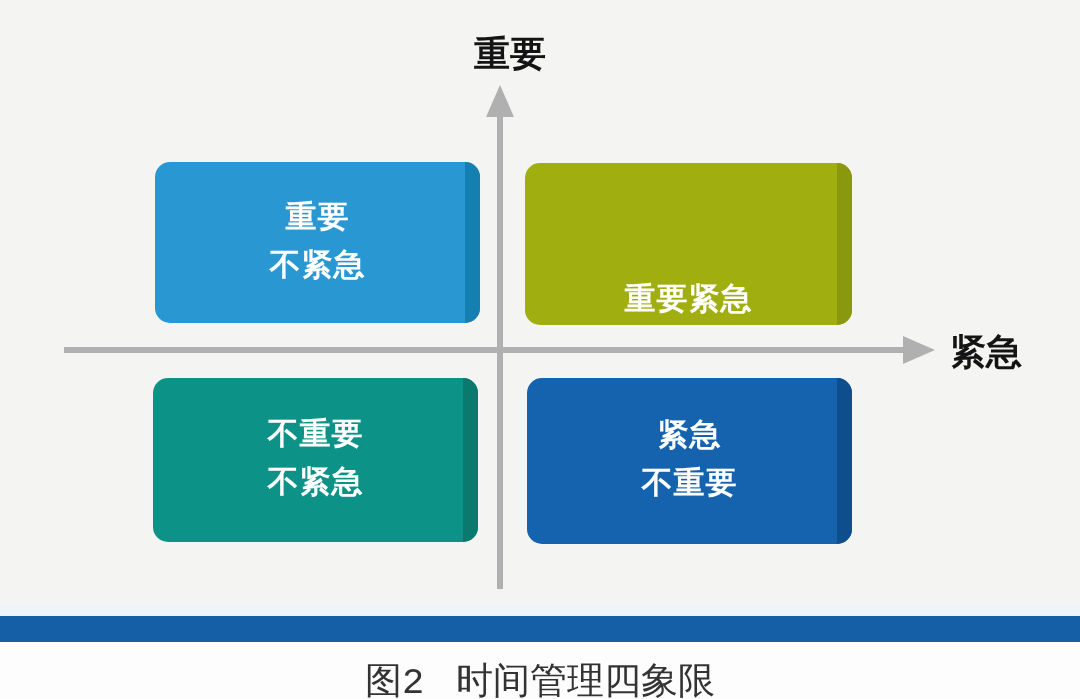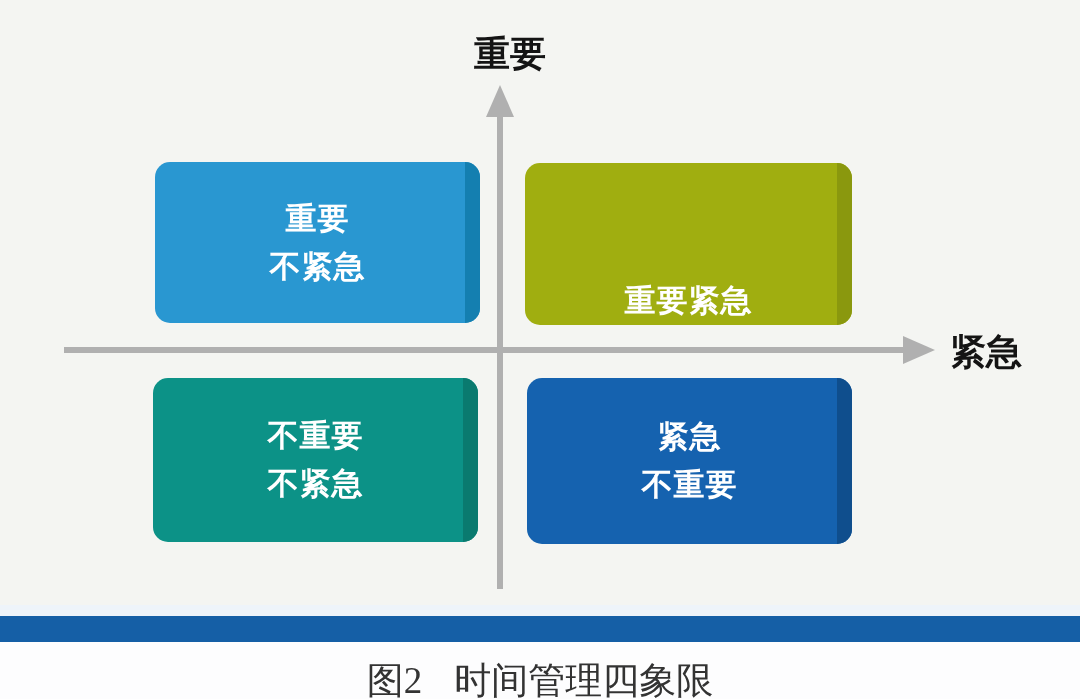--- a/index.html
+++ b/index.html
@@ -2,21 +2,21 @@
 <html><head>
 <meta charset="utf-8">
 <style>
   html, body { margin:0; padding:0; }
   .canvas {
     position: relative;
     width: 1080px;
     height: 699px;
     background: #ffffff;
     overflow: hidden;
-    font-family: Liberation Serif, serif;
+    font-family: Liberation Mono, monospace;
   }
   .diagram-bg {
     position: absolute;
     left: 0; top: 0;
     width: 1080px; height: 616px;
   }
   .bar-glow {
     position: absolute;
     left: 0; top: 605px;
     width: 1080px; height: 11px;

